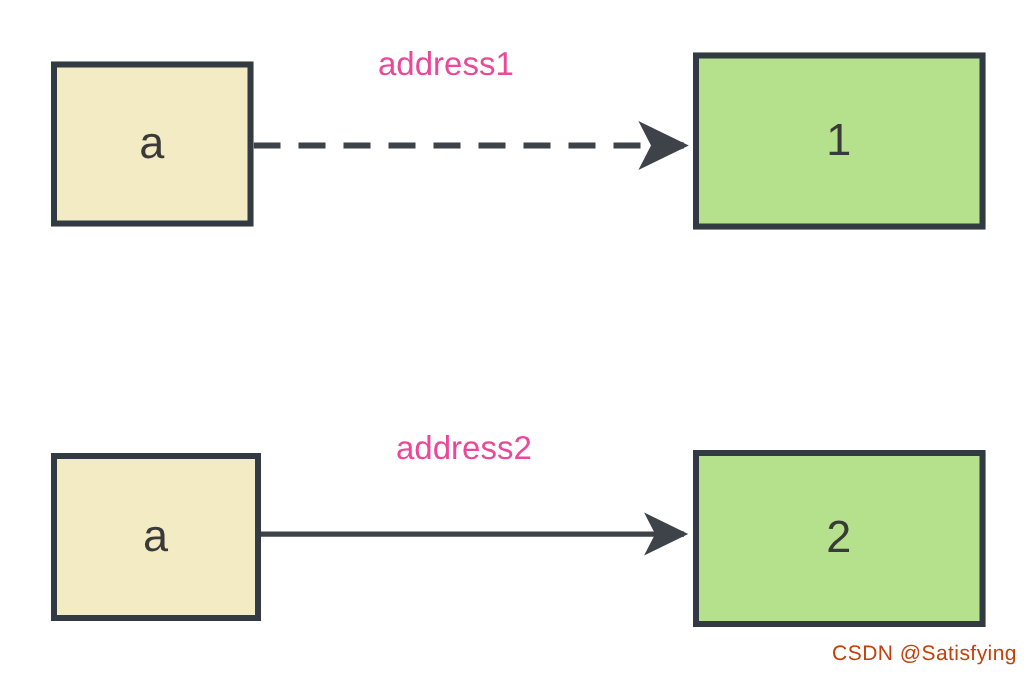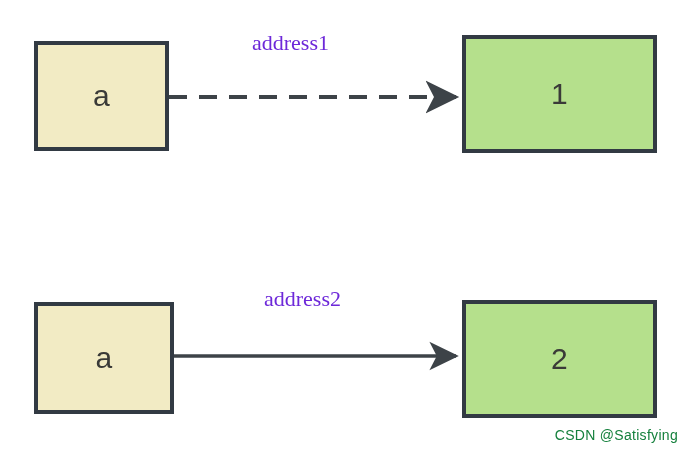--- a/index.html
+++ b/index.html
@@ -46,35 +46,34 @@
     left: 0;
     top: 0;
     width: 690px;
     height: 452px;
     pointer-events: none;
   }
 
   
   .edge-label {
     position: absolute;
-    color: #6d28d9;
+    color: #ec4899;
     font-size: 22px;
     line-height: 1;
     white-space: nowrap;
-    font-family: Liberation Serif, serif;
   }
   #label-1 { left: 252px; top: 32px; }
   #label-2 { left: 264px; top: 288px; }
 
   
   #watermark {
     position: absolute;
     right: 12px;
     bottom: 10px;
-    color: #15803d;
+    color: #c2410c;
     font-size: 14px;
     line-height: 1;
     white-space: nowrap;
     letter-spacing: 0.3px;
   }
 </style>
 </head>
 <body>
 
 <div id="canvas">

